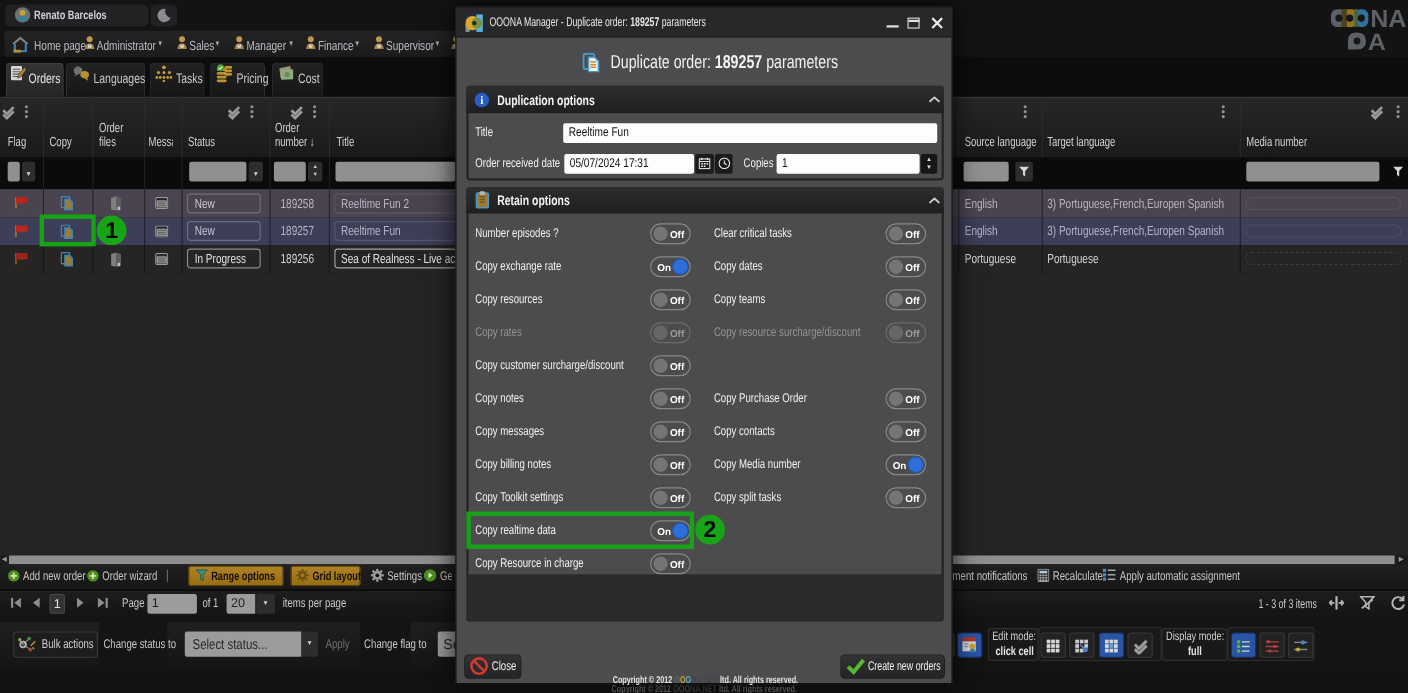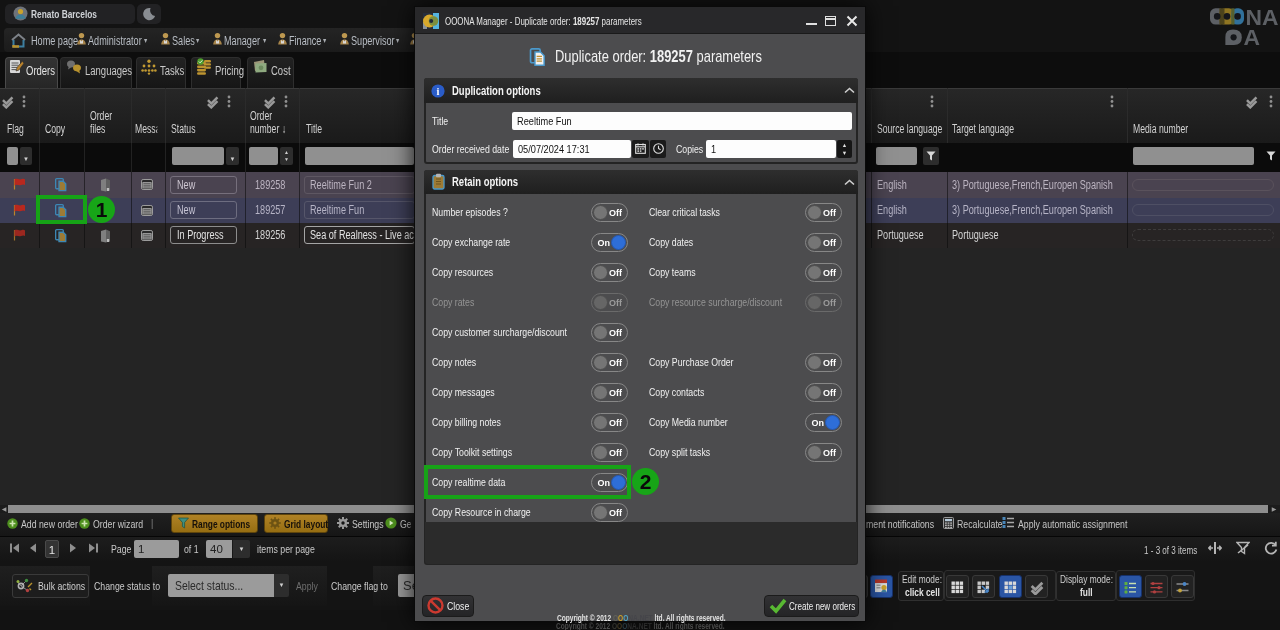--- a/index.html
+++ b/index.html
@@ -444,21 +444,21 @@
   <svg class="abs" style="left:69px;top:543px" width="8" height="10" viewBox="0 0 8 10">
       <path d="M1 0.5 L7 5 L1 9.5 Z" fill="#8e8e8e"></path>
     </svg>
   <svg class="abs" style="left:88px;top:543px" width="11" height="10" viewBox="0 0 11 10">
       <path d="M1 0.5 L7 5 L1 9.5 Z" fill="#8e8e8e"></path>
       <rect x="8" y="0.5" width="2" height="9" fill="#8e8e8e"></rect>
     </svg>
   <div class="pgt" style="left:111px;top:543px;">Page</div>
   <div class="abs" style="left:134px;top:540px;width:45px;height:18px;background:#9b9b9b;border-radius:2px;color:#222;font-size:11.5px;line-height:18px;padding-left:4px;">1</div>
   <div class="pgt" style="left:184px;top:543px;">of 1</div>
-  <div class="abs" style="left:206px;top:540px;width:26px;height:18px;background:#9b9b9b;border-radius:2px 0 0 2px;color:#222;font-size:11.5px;line-height:18px;padding-left:4px;">40</div>
+  <div class="abs" style="left:206px;top:540px;width:26px;height:18px;background:#9b9b9b;border-radius:2px 0 0 2px;color:#222;font-size:11.5px;line-height:18px;padding-left:4px;">20</div>
   <div class="abs" style="left:233px;top:540px;width:17px;height:18px;background:#2d2d2d;border-radius:0 2px 2px 0;color:#cfcfcf;font-size:6px;text-align:center;line-height:18px;">▼</div>
   <div class="pgt" style="left:257px;top:543px;">items per page</div>
   <div class="pgt" style="left:1144px;top:544px;transform:scaleX(0.7);">1 - 3 of 3 items</div>
   <svg class="abs" style="left:1208px;top:541px" width="14" height="14" viewBox="0 0 14 14">
       <path d="M7 1 V13" stroke="#b5b5b5" stroke-width="2"></path>
       <path d="M5 7 L1 7 M2.8 4.8 L0.8 7 L2.8 9.2 M9 7 L13 7 M11.2 4.8 L13.2 7 L11.2 9.2" stroke="#b5b5b5" stroke-width="1.6" fill="none"></path>
     </svg>
   <svg class="abs" style="left:1236px;top:541px" width="14" height="14" viewBox="0 0 14 14">
       <path d="M1 1.5 L13 1.5 L8.5 6.5 L8.5 12.5 L5.5 10.5 L5.5 6.5 Z" fill="none" stroke="#b5b5b5" stroke-width="1.4"></path>
       <path d="M2 12 L12 4" stroke="#b5b5b5" stroke-width="1.6"></path>

